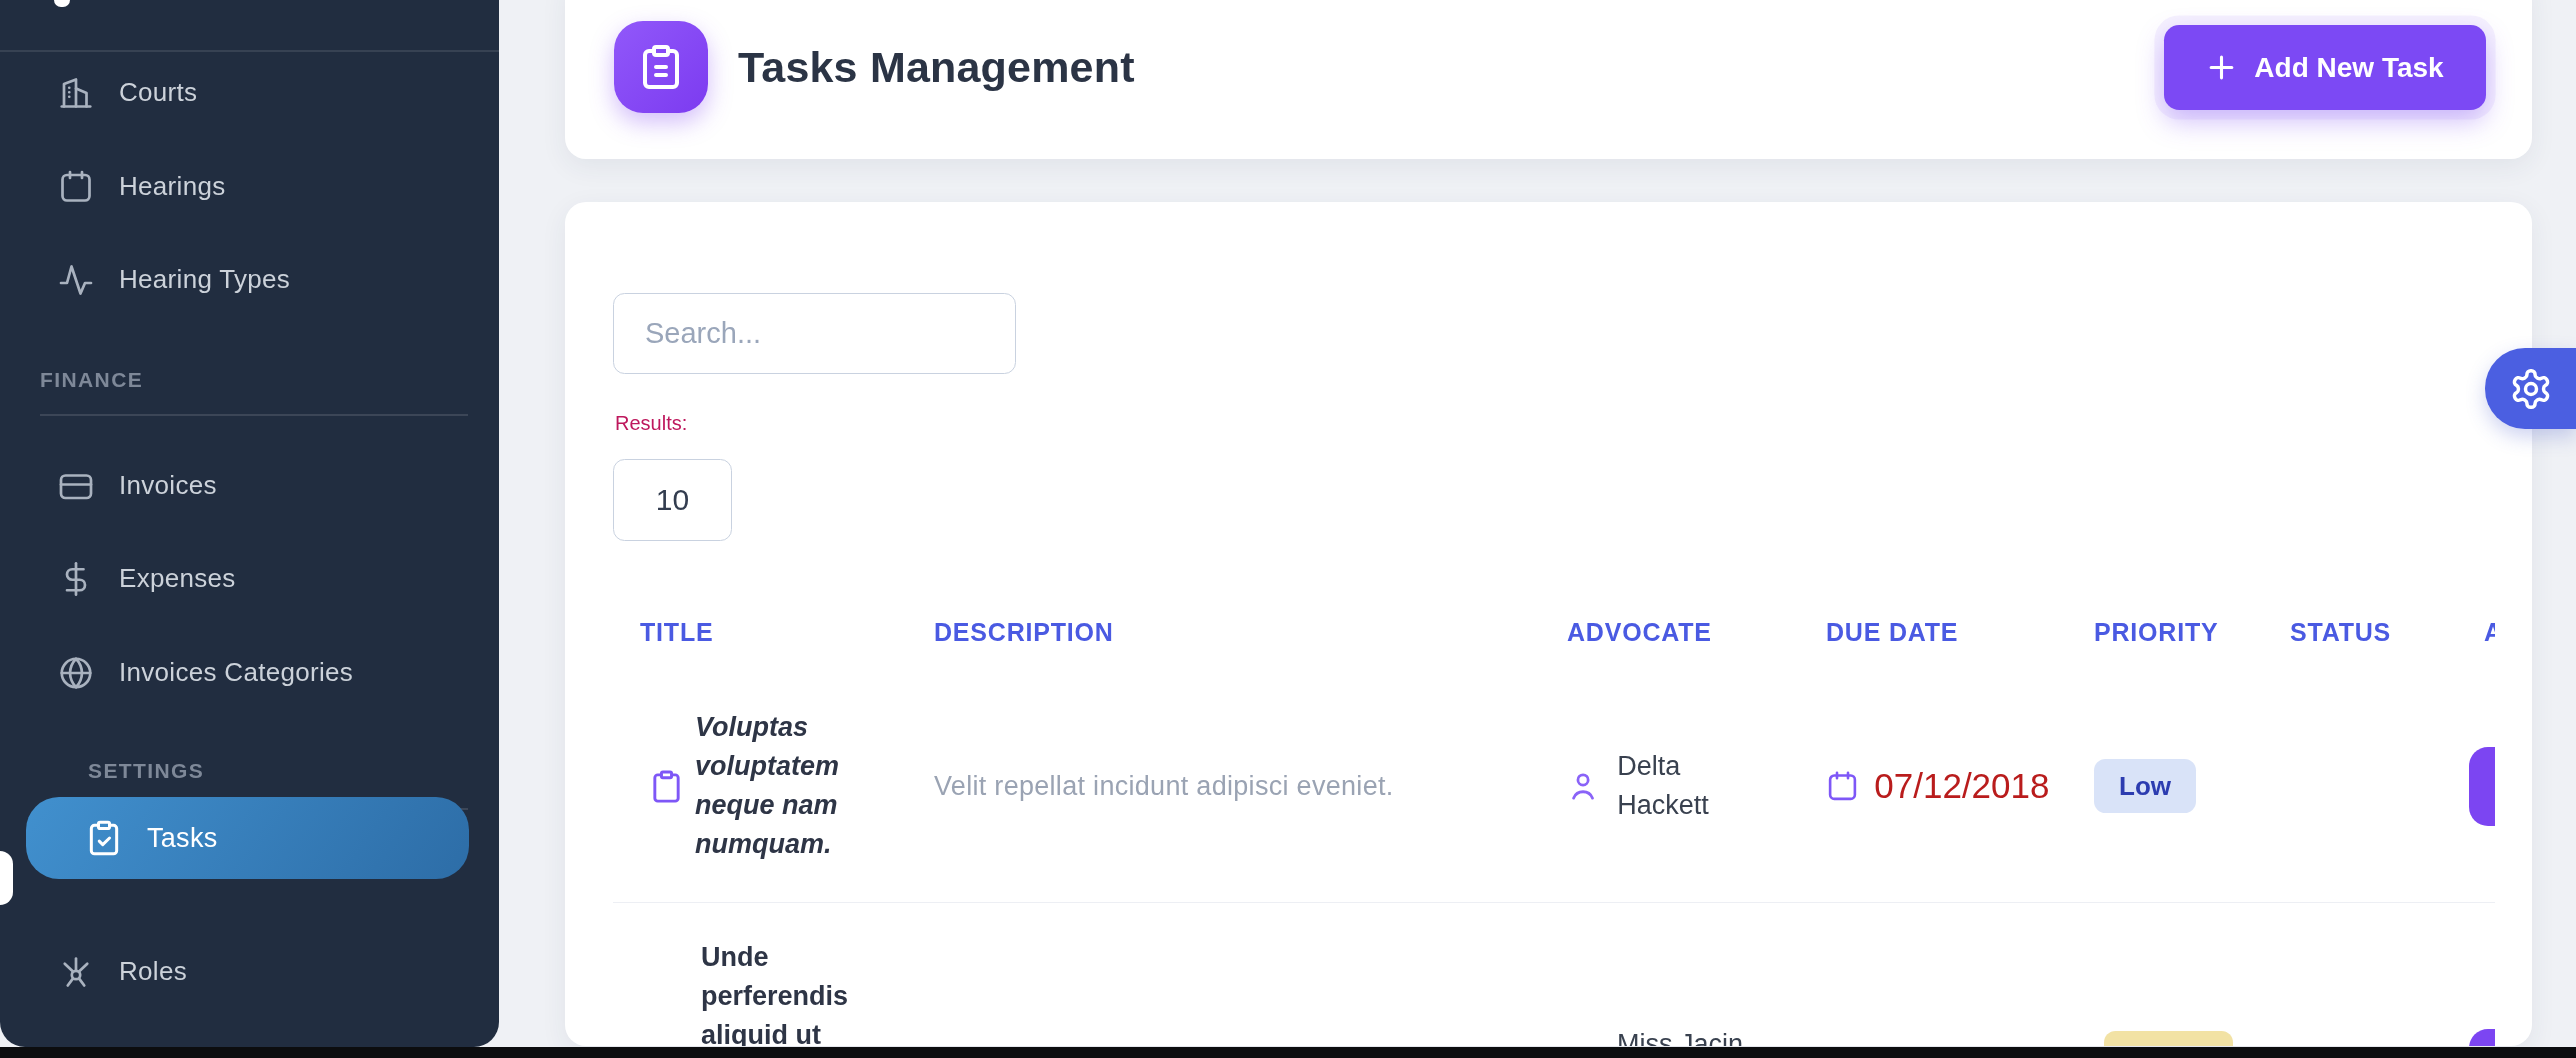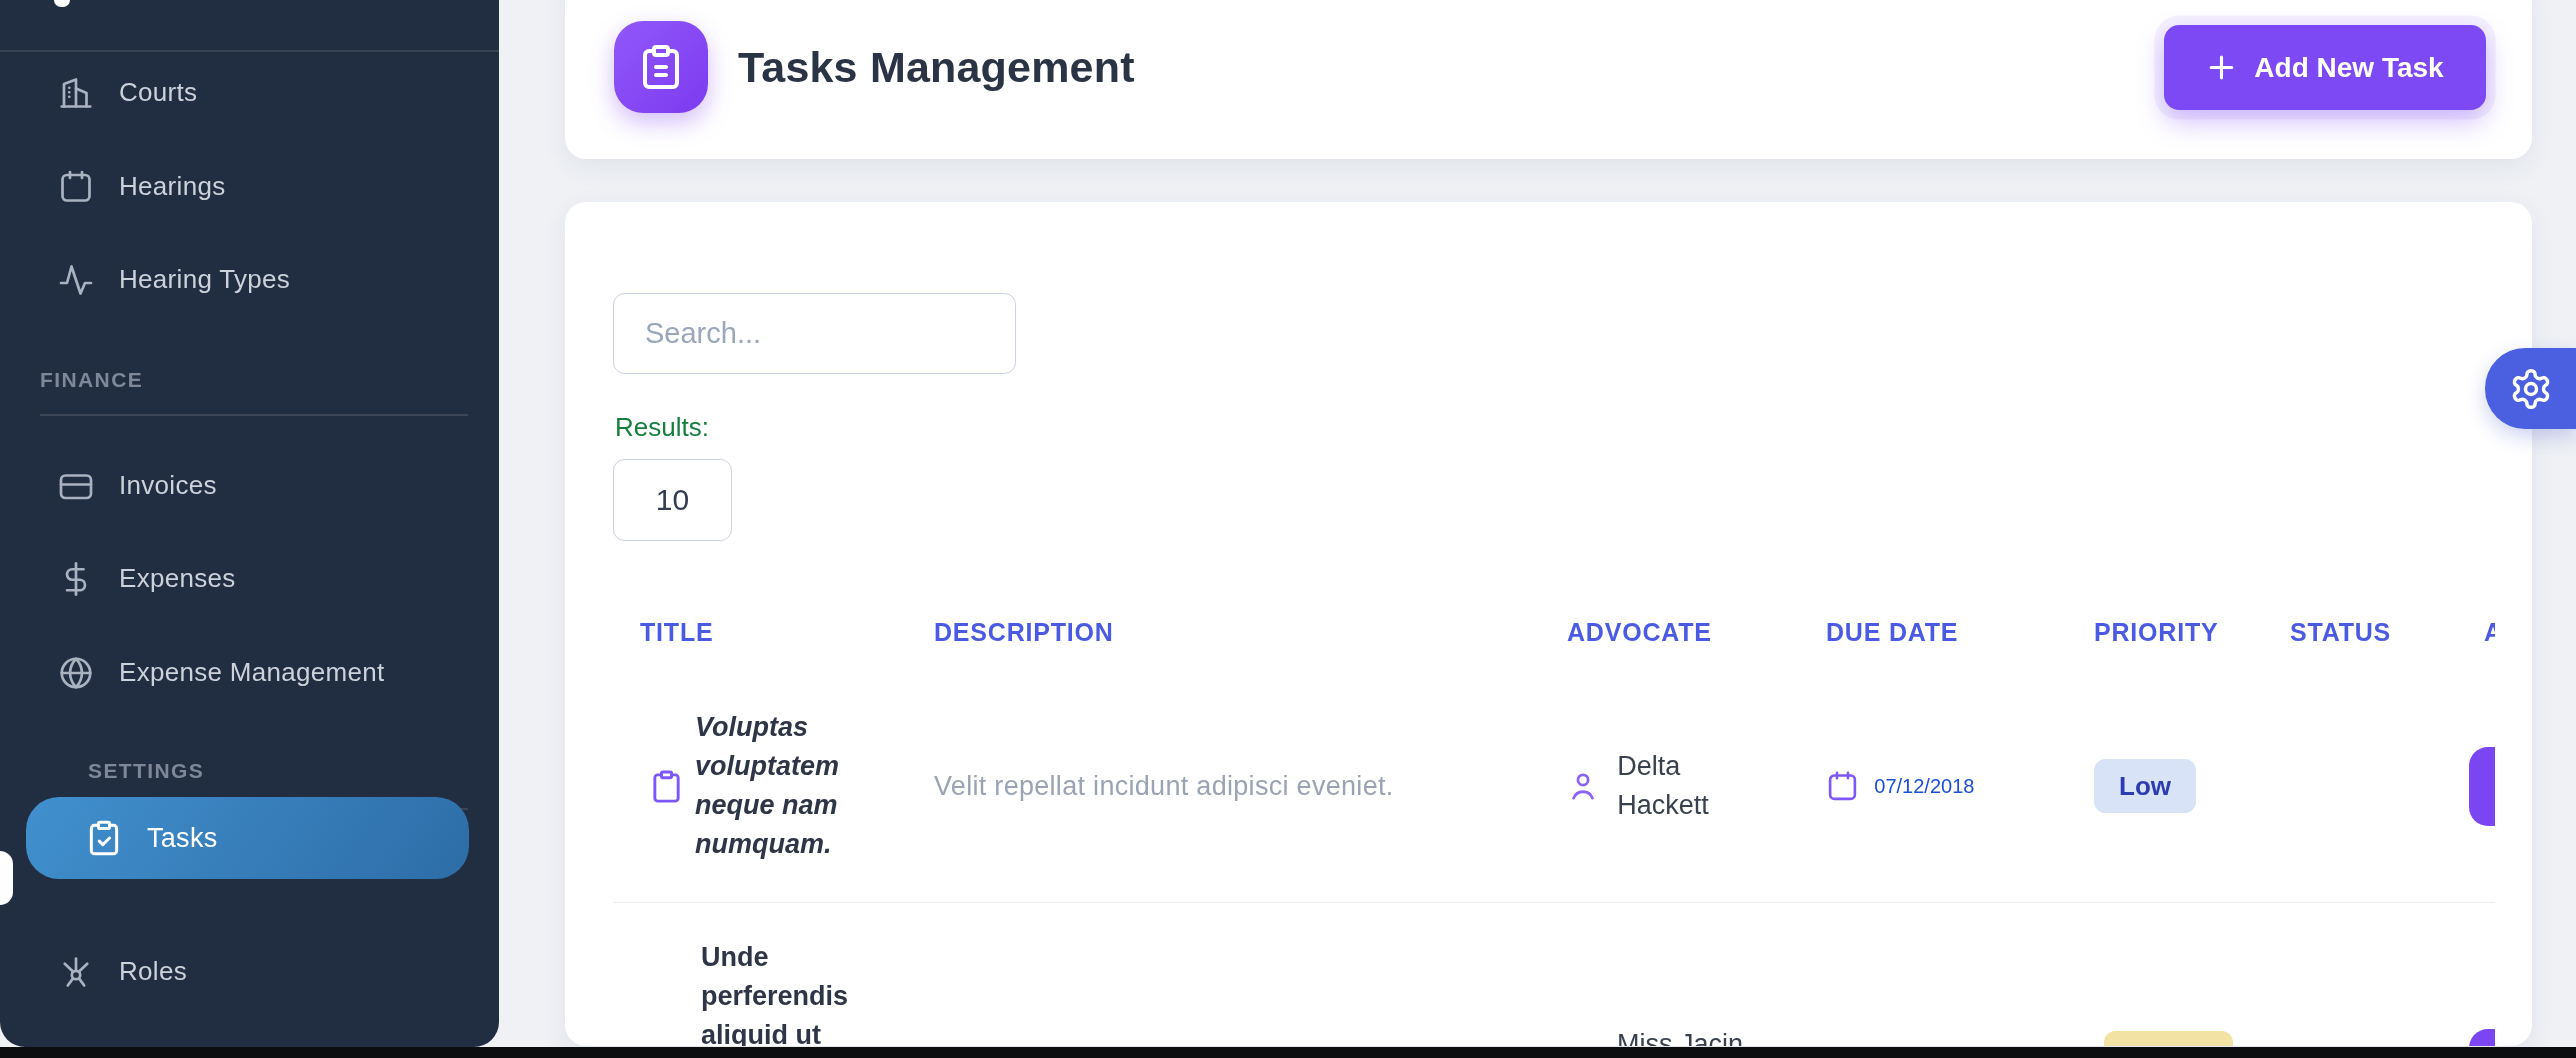--- a/index.html
+++ b/index.html
@@ -38,21 +38,21 @@
              display:flex; align-items:center; justify-content:center; gap:17px; cursor:pointer;
              box-shadow:0 0 0 9.6px rgba(124,73,244,0.08), 0 11.5px 27px rgba(124,73,244,0.35); }
   .add-btn svg { width:31px; height:31px; }
 
   
   .content-card { position:absolute; left:565px; top:202px; width:1967px; height:844px; background:#fff;
                   border-radius:21px; box-shadow:0 7.7px 27px rgba(40,50,90,0.07); overflow:hidden; }
   .search-input { position:absolute; left:48px; top:91px; width:403px; height:81px; border:1.9px solid #c9d2e0;
                   border-radius:11.5px; font-size:29px; font-family:inherit; color:#3a4353; padding:0 31px; outline:none; background:#fff; }
   .search-input::placeholder { color:#9aa6ba; }
-  .results-label { position:absolute; left:50px; top:210px; font-size:26px; color:#15803d; }
+  .results-label { position:absolute; left:50px; top:210px; font-size:20px; color:#be185d; }
   .results-box { position:absolute; left:48px; top:257px; width:119px; height:82px; border:1.9px solid #c9d2e0;
                  border-radius:11.5px; display:flex; align-items:center; justify-content:center;
                  font-size:30px; color:#333d4f; cursor:pointer; background:#fff; }
 
   
   .table-wrap { position:absolute; left:48px; top:393px; width:1882px; overflow:hidden; }
   .tgrid { display:grid; grid-template-columns:321px 633px 259px 268px 196px 177px 1fr; }
   .thead { height:75px; align-items:center; }
   .th { font-size:25px; font-weight:700; color:#4a5ae2; letter-spacing:0.8px; align-self:center; white-space:nowrap; }
   .th-title { padding-left:27px; }
@@ -63,21 +63,21 @@
   .cell-title { padding-left:36px; gap:11px;font-style:italic; }
   .row-icon { width:35px; height:35px; color:#7e57f7; flex:0 0 auto; }
   .row-icon svg, .mini-icon svg { width:100%; height:100%; display:block; }
   .title-text { width:187px; font-size:27px; line-height:39px; font-weight:700; color:#2e3546; }
   .desc-text { font-size:27px; color:#9aa3b3; letter-spacing:0.3px; }
   .cell-advocate { gap:15.3px; }
   .mini-icon { width:35px; height:35px; color:#8a63f8; flex:0 0 auto; }
   .advocate-text { width:125px; font-size:27px; line-height:39px; color:#39414f; }
   .cell-due { gap:15.3px; }
   .cal-icon { width:33px; height:33px; color:#7e57f7; flex:0 0 auto; }
-  .due-text { font-size:20px; color:#1d4ed8; }
+  .due-text { font-size:35px; color:#b91c1c; }
   .badge { display:inline-flex; align-items:center; justify-content:center; height:54px; padding:0 25px;
            border-radius:11.5px; font-size:26px; font-weight:600; }
   .badge-blue { background:#d9e3f8; color:#2c3cb0; }
   .pill-purple { width:115px; height:79px; border-radius:19px; background:#7c45f2; margin-left:1.9px; border:none; cursor:pointer; }
   
   .trow2 .cell { align-items:flex-start; }
   .r2-title { margin-top:35px; padding-left:88px; }
   .r2-advocate { margin-top:126px; padding-left:50px; font-size:27px; color:#39414f; white-space:nowrap; }
   .badge-yellow { margin-top:128px; margin-left:9.6px; width:129px; height:58px; border-radius:11.5px; background:#f2e2a4; }
   .r2-pill { margin-top:126px; }
@@ -154,21 +154,21 @@
     </div>
 
     <div class="nav-item" style="top:643px;">
       <span class="nico">
         <svg viewBox="0 0 24 24" fill="none" stroke="currentColor" stroke-width="1.8" stroke-linecap="round" stroke-linejoin="round">
             <circle cx="12" cy="12" r="9.5"></circle>
             <path d="M2.5 12h19"></path>
             <path d="M12 2.5a14.5 14.5 0 0 1 4 9.5 14.5 14.5 0 0 1-4 9.5 14.5 14.5 0 0 1-4-9.5 14.5 14.5 0 0 1 4-9.5z"></path>
           </svg>
       </span>
-      <span class="nlabel">Expense Management</span>
+      <span class="nlabel">Invoices Categories</span>
     </div>
 
     <div class="section-label" style="top:759px;margin-left:48px;">SETTINGS</div>
     <div class="side-divider" style="top:808px;"></div>
 
     <div class="nav-active">
       <span class="tico">
         <svg viewBox="0 0 24 24" fill="none" stroke="currentColor" stroke-width="1.9" stroke-linecap="round" stroke-linejoin="round">
             <rect x="8.5" y="2" width="7" height="4" rx="1"></rect>
             <path d="M15.5 4H18a2 2 0 0 1 2 2v14a2 2 0 0 1-2 2H6a2 2 0 0 1-2-2V6a2 2 0 0 1 2-2h2.5"></path>

